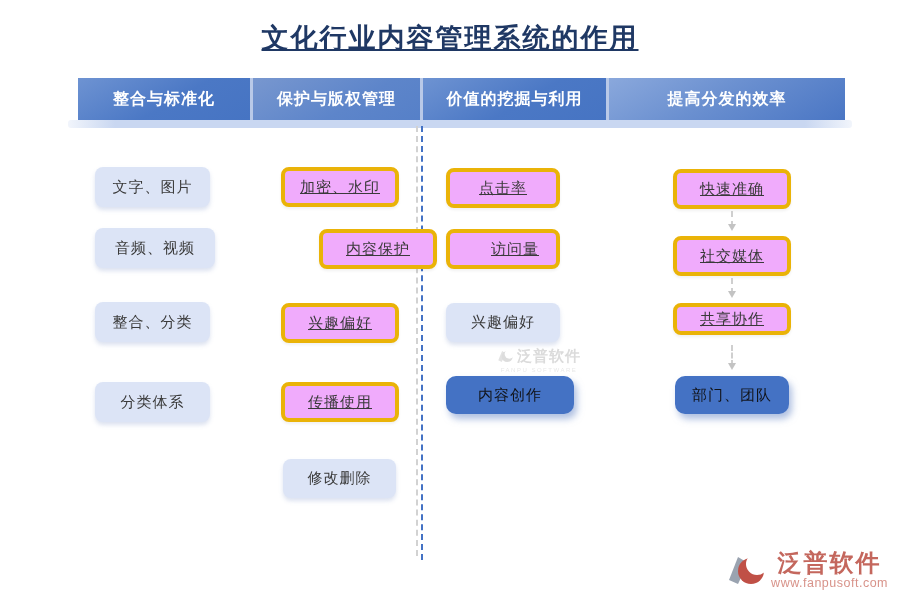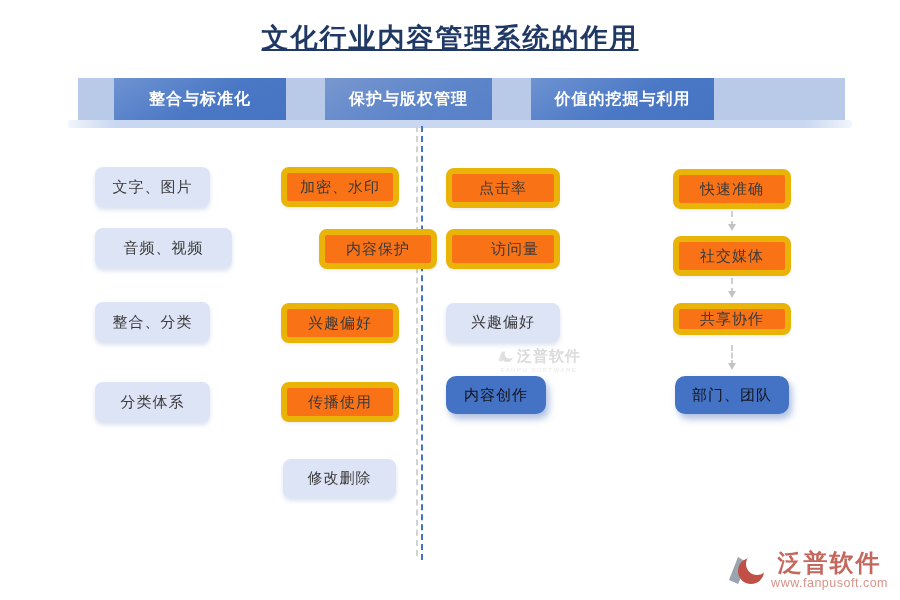--- a/index.html
+++ b/index.html
@@ -12,21 +12,21 @@
     position:absolute; top:20px; left:0; width:100%;
     text-align:center; font-family:"DejaVu Serif","Liberation Serif",serif;
     font-size:27px; font-weight:bold; color:#1f3864; letter-spacing:2px;text-decoration:underline;
   }
   .header-row {
     position:absolute; top:78px; left:78px; width:767px; height:42px;
     display:flex; gap:3px; background:#b9c9e8;
   }
   .header-seg {
     display:flex; align-items:center; justify-content:center;
-    color:#ffffff; font-size:16px; font-weight:bold; letter-spacing:1px;margin-left:36px;
+    color:#ffffff; font-size:16px; font-weight:bold; letter-spacing:1px;
   }
   .seg-1 { width:172px; background:linear-gradient(150deg,#6e93d2 0%,#4b78c5 55%,#4674c3 100%); }
   .seg-2 { width:167px; background:linear-gradient(150deg,#7897cf 0%,#5d85ca 60%,#5680c8 100%); }
   .seg-3 { width:183px; background:linear-gradient(150deg,#6e93d2 0%,#4b78c5 55%,#4674c3 100%); }
   .seg-4 { flex:1;      background:linear-gradient(150deg,#8aa8dc 0%,#6b90d0 45%,#4a76c4 100%); }
   .header-strip {
     position:absolute; top:120px; left:68px; width:784px; height:8px;
     border-radius:3px;
     background:linear-gradient(90deg, rgba(201,215,241,0.25) 0%, #c9d7f1 6%, #c9d7f1 94%, rgba(201,215,241,0.25) 100%);
   }
@@ -40,22 +40,23 @@
   }
   .node {
     position:absolute; display:flex; align-items:center; justify-content:center;
     font-size:15px; color:#3a3a3a; border-radius:8px; letter-spacing:1px;
   }
   .node.light {
     background:#dce4f6;
     box-shadow:0 3px 4px rgba(130,150,200,0.28);
   }
   .node.white {
-    background:#f97316; border:6px solid #eab308;
+    background:#f0abfc; border:4px solid #eab308;
     box-shadow:0 2px 3px rgba(0,0,0,0.06);
+    text-decoration:underline;
   }
   .node.blue {
     background:#4472c4; color:#111318; border-radius:10px;
     box-shadow:3px 5px 7px rgba(110,140,200,0.55);
   }
   .flow-arrow {
     position:absolute; width:0;
     border-left:2px dashed #cfcfcf;
   }
   .flow-arrow::after {
@@ -84,41 +85,42 @@
 <body>
 
 <div class="canvas">
 
   <div class="page-title">文化行业内容管理系统的作用</div>
 
   <div class="header-row">
     <div class="header-seg seg-1">整合与标准化</div>
     <div class="header-seg seg-2">保护与版权管理</div>
     <div class="header-seg seg-3">价值的挖掘与利用</div>
+    <div class="header-seg seg-4">提高分发的效率</div>
   </div>
   <div class="header-strip"></div>
 
   <div class="divider-gray"></div>
   <div class="divider-blue"></div>
 
   <div class="node light" style="left:95px; top:167px; width:115px; height:40px;">文字、图片</div>
-  <div class="node light" style="left:95px; top:228px; width:137px; height:40px;">音频、视频</div>
+  <div class="node light" style="left:95px; top:228px; width:120px; height:40px;">音频、视频</div>
   <div class="node light" style="left:95px; top:302px; width:115px; height:40px;text-align:right;">整合、分类</div>
   <div class="node light" style="left:95px; top:382px; width:115px; height:40px;">分类体系</div>
 
   <div class="node white" style="left:281px; top:167px; width:118px; height:40px;">加密、水印</div>
   <div class="node white" style="left:281px; top:229px; width:118px; height:40px;margin-left:38px;">内容保护</div>
   <div class="node white" style="left:281px; top:303px; width:118px; height:40px;">兴趣偏好</div>
   <div class="node white" style="left:281px; top:382px; width:118px; height:40px;">传播使用</div>
   <div class="node light" style="left:283px; top:459px; width:113px; height:39px;">修改删除</div>
 
   <div class="node white" style="left:446px; top:168px; width:114px; height:40px;">点击率</div>
   <div class="node white" style="left:446px; top:229px; width:114px; height:40px;padding-left:24px;">访问量</div>
   <div class="node light" style="left:446px; top:303px; width:114px; height:39px;">兴趣偏好</div>
-  <div class="node blue" style="left:446px; top:376px; width:100px; height:38px;">内容创作</div>
+  <div class="node blue" style="left:446px; top:376px; width:128px; height:38px;">内容创作</div>
 
   <div class="node white" style="left:673px; top:169px; width:118px; height:40px;">快速准确</div>
   <div class="flow-arrow" style="left:731px; top:211px; height:16px;"></div>
   <div class="node white" style="left:673px; top:236px; width:118px; height:40px;">社交媒体</div>
   <div class="flow-arrow" style="left:731px; top:278px; height:16px;"></div>
   <div class="node white" style="left:673px; top:303px; width:118px; height:32px;">共享协作</div>
   <div class="flow-arrow" style="left:731px; top:345px; height:21px;"></div>
   <div class="node blue" style="left:675px; top:376px; width:114px; height:38px;">部门、团队</div>
 
   <div class="watermark">

